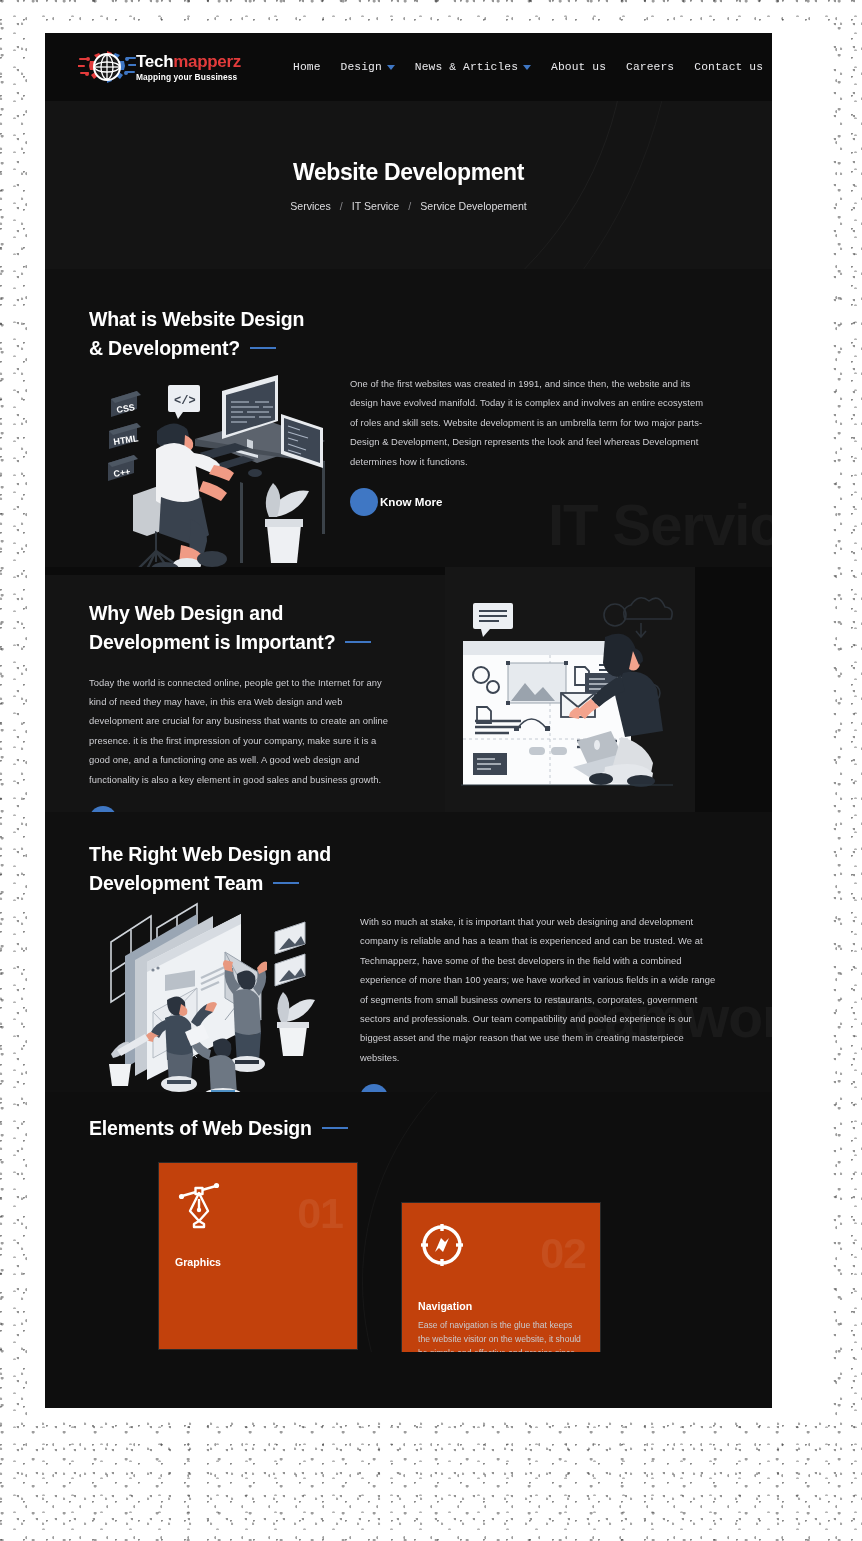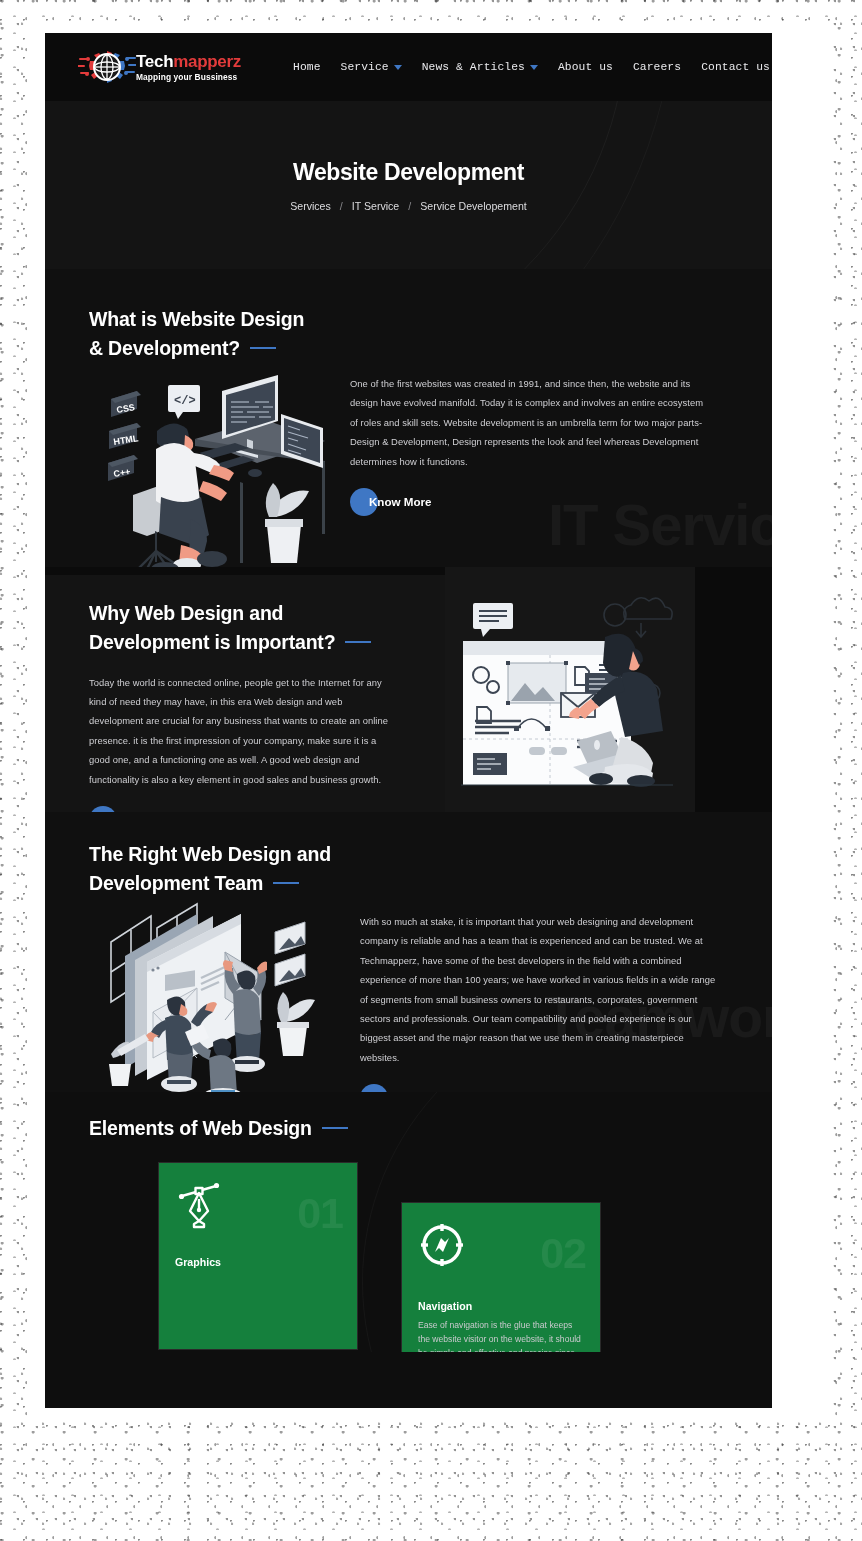--- a/index.html
+++ b/index.html
@@ -111,21 +111,21 @@
     position: relative; display: inline-flex; align-items: center;
     height: 30px; margin-top: 16px; cursor: pointer;
   }
   .btn-know .blob {
     position: absolute; left: 0; top: 1px;
     width: 28px; height: 28px; border-radius: 50%;
     background: #3f77c4;
   }
   .btn-know .label {
     position: relative; z-index: 2; color: #ffffff;
-    font-size: 11.6px; font-weight: bold; padding-left: 19px; white-space: nowrap;
+    font-size: 11.6px; font-weight: bold; padding-left: 30px; white-space: nowrap;
   }
 
   
   #sec1 { height: 298px; background: #101010; }
   #sec1 .heading { position: absolute; left: 44px; top: 36px; width: 300px; }
   #sec1 .illo { position: absolute; left: 50px; top: 100px; width: 230px; height: 205px; }
   #sec1 .copy { position: absolute; left: 305px; top: 105px; width: 362px; }
   #sec1 .wm { right: -40px; top: 222px; font-size: 58px; }
 
   
@@ -145,21 +145,21 @@
   #sec3 { height: 280px; background: #101010; }
   #sec3 .heading { position: absolute; left: 44px; top: 28px; width: 320px; }
   #sec3 .illo { position: absolute; left: 50px; top: 88px; width: 232px; height: 200px; }
   #sec3 .copy { position: absolute; left: 315px; top: 100px; width: 358px; }
   #sec3 .wm { right: -42px; top: 172px; font-size: 57px; }
 
   
   #sec4 { height: 260px; background: #0e0e0e; }
   #sec4 .heading { position: absolute; left: 44px; top: 22px; }
   .card {
-    position: absolute; background: #15803d;
+    position: absolute; background: #c2410c;
     border: 1px solid #2a2a2a; overflow: hidden;
   }
   .card .num {
     position: absolute; right: 14px; top: 26px;
     font-size: 43px; font-weight: bold; color: rgba(255,255,255,.075);
     letter-spacing: -1px;
   }
   .card .ico { position: absolute; left: 16px; top: 18px; width: 48px; height: 48px; }
   .card .c-title { position: absolute; left: 16px; color: #ffffff; font-size: 10.6px; font-weight: bold; }
   .card .c-body { position: absolute; left: 16px; right: 14px; color: #cacace; font-size: 8.6px; line-height: 1.62; }
@@ -227,21 +227,21 @@
           </div>
           <div class="logo-sub">Mapping your Bussiness</div>
         </div>
       </div>
 
       <div class="nav">
         <div class="nav-item">
           <span>Home</span>
         </div>
         <div class="nav-item">
-          <span>Service</span>
+          <span>Design</span>
           <span class="caret"></span>
         </div>
         <div class="nav-item">
           <span>News &amp; Articles</span>
           <span class="caret"></span>
         </div>
         <div class="nav-item">
           <span>About us</span>
         </div>
         <div class="nav-item">

